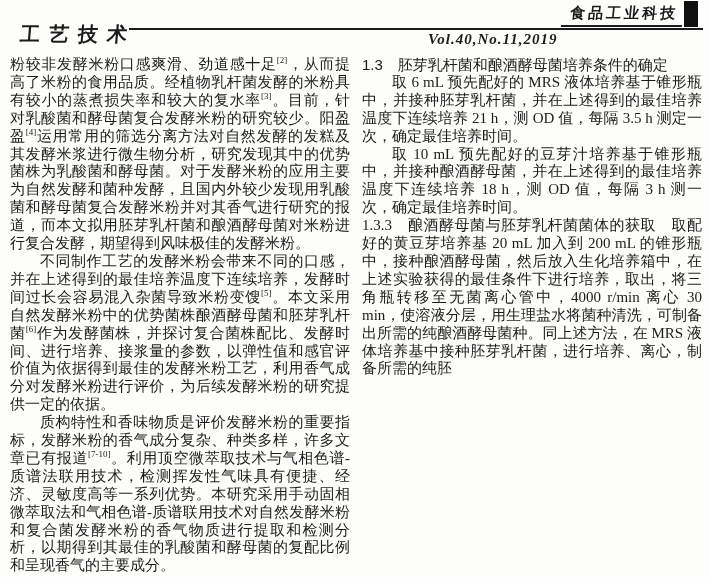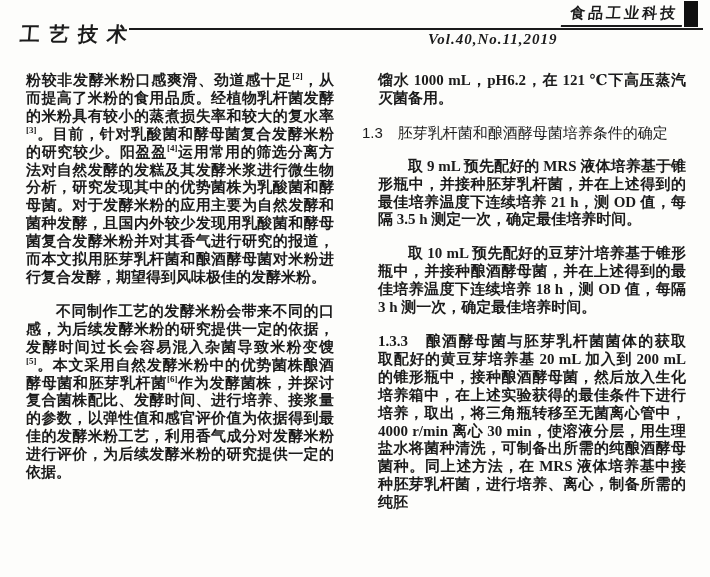--- a/index.html
+++ b/index.html
@@ -40,21 +40,21 @@
     font-size:15px; font-style:italic; font-weight:bold; letter-spacing:1px;
     white-space:nowrap;
   }
 
   
   .columns {
     position:absolute; left:10px; top:56px; width:692px;
     display:flex; gap:12px;
   }
   .col { width:340px; font-size:15px; line-height:17.9px; text-align:justify; }
-  .para { margin:16px;font-weight:bold; }
+  .para { margin:0; }
   .para.indent { text-indent:2em; }
   .heading {
     font-family:"Liberation Sans","DejaVu Sans",sans-serif;
     font-size:15px; font-weight:normal; line-height:17.9px; text-align:left;
   }
   sup.cite { font-size:9px; line-height:0; vertical-align:super; }
 </style>
 </head>
 <body style="color: rgb(27, 27, 27); background: rgb(253, 253, 251);">
 
@@ -65,23 +65,23 @@
     <div class="journal-box">
       <span class="journal-name">食品工业科技</span>
       <span class="journal-bar"></span>
     </div>
     <div class="vol-info">Vol.40,No.11,2019</div>
   </div>
 
   <div class="columns">
     <div class="col" id="col-left">
         <p class="para"><span>粉较非发酵米粉口感爽滑、劲道感十足</span><sup class="cite">[2]</sup><span>，从而提高了米粉的食用品质。经植物乳杆菌发酵的米粉具有较小的蒸煮损失率和较大的复水率</span><sup class="cite">[3]</sup><span>。目前，针对乳酸菌和酵母菌复合发酵米粉的研究较少。阳盈盈</span><sup class="cite">[4]</sup><span>运用常用的筛选分离方法对自然发酵的发糕及其发酵米浆进行微生物分析，研究发现其中的优势菌株为乳酸菌和酵母菌。对于发酵米粉的应用主要为自然发酵和菌种发酵，且国内外较少发现用乳酸菌和酵母菌复合发酵米粉并对其香气进行研究的报道，而本文拟用胚芽乳杆菌和酿酒酵母菌对米粉进行复合发酵，期望得到风味极佳的发酵米粉。</span></p>
-        <p class="para indent"><span>不同制作工艺的发酵米粉会带来不同的口感，为后续发酵米粉的研究提供一定的依据，发酵时间过长会容易混入杂菌导致米粉变馊</span><sup class="cite">[5]</sup><span>。本文采用自然发酵米粉中的优势菌株酿酒酵母菌和胚芽乳杆菌</span><sup class="cite">[6]</sup><span>作为发酵菌株，并探讨复合菌株配比、发酵时间、进行培养、接浆量的参数，以弹性值和感官评价值为依据得到最佳的发酵米粉工艺，利用香气成分对发酵米粉进行评价，为后续发酵米粉的研究提供一定的依据。</span></p>
+        <p class="para indent"><span>不同制作工艺的发酵米粉会带来不同的口感，并在上述得到的最佳培养温度下连续培养，发酵时间过长会容易混入杂菌导致米粉变馊</span><sup class="cite">[5]</sup><span>。本文采用自然发酵米粉中的优势菌株酿酒酵母菌和胚芽乳杆菌</span><sup class="cite">[6]</sup><span>作为发酵菌株，并探讨复合菌株配比、发酵时间、进行培养、接浆量的参数，以弹性值和感官评价值为依据得到最佳的发酵米粉工艺，利用香气成分对发酵米粉进行评价，为后续发酵米粉的研究提供一定的依据。</span></p>
+        <p class="para indent"><span>质构特性和香味物质是评价发酵米粉的重要指标，发酵米粉的香气成分复杂、种类多样，许多文章已有报道</span><sup class="cite">[7-10]</sup><span>。利用顶空微萃取技术与气相色谱-质谱法联用技术，检测挥发性气味具有便捷、经济、灵敏度高等一系列优势。本研究采用手动固相微萃取法和气相色谱-质谱联用技术对自然发酵米粉和复合菌发酵米粉的香气物质进行提取和检测分析，以期得到其最佳的乳酸菌和酵母菌的复配比例和呈现香气的主要成分。</span></p>
       </div>
     <div class="col" id="col-right">
-        <p class="para"><span>馏水 1000 mL，pH6.2，在 121 ℃下高压蒸汽灭菌备用。</span></p>
         <h3 class="heading"><span>1.3　胚芽乳杆菌和酿酒酵母菌培养条件的确定</span></h3>
-        <p class="para indent"><span>取 9 mL 预先配好的 MRS 液体培养基于锥形瓶中，并接种胚芽乳杆菌，并在上述得到的最佳培养温度下连续培养 21 h，测 OD 值，每隔 3.5 h 测定一次，确定最佳培养时间。</span></p>
+        <p class="para indent"><span>取 6 mL 预先配好的 MRS 液体培养基于锥形瓶中，并接种胚芽乳杆菌，并在上述得到的最佳培养温度下连续培养 21 h，测 OD 值，每隔 3.5 h 测定一次，确定最佳培养时间。</span></p>
         <p class="para indent"><span>取 10 mL 预先配好的豆芽汁培养基于锥形瓶中，并接种酿酒酵母菌，并在上述得到的最佳培养温度下连续培养 18 h，测 OD 值，每隔 3 h 测一次，确定最佳培养时间。</span></p>
         <p class="para"><span>1.3.3　酿酒酵母菌与胚芽乳杆菌菌体的获取　取配好的黄豆芽培养基 20 mL 加入到 200 mL 的锥形瓶中，接种酿酒酵母菌，然后放入生化培养箱中，在上述实验获得的最佳条件下进行培养，取出，将三角瓶转移至无菌离心管中，4000 r/min 离心 30 min，使溶液分层，用生理盐水将菌种清洗，可制备出所需的纯酿酒酵母菌种。同上述方法，在 MRS 液体培养基中接种胚芽乳杆菌，进行培养、离心，制备所需的纯胚</span></p>
       </div>
   </div>
 </div>
 
 </body></html>

